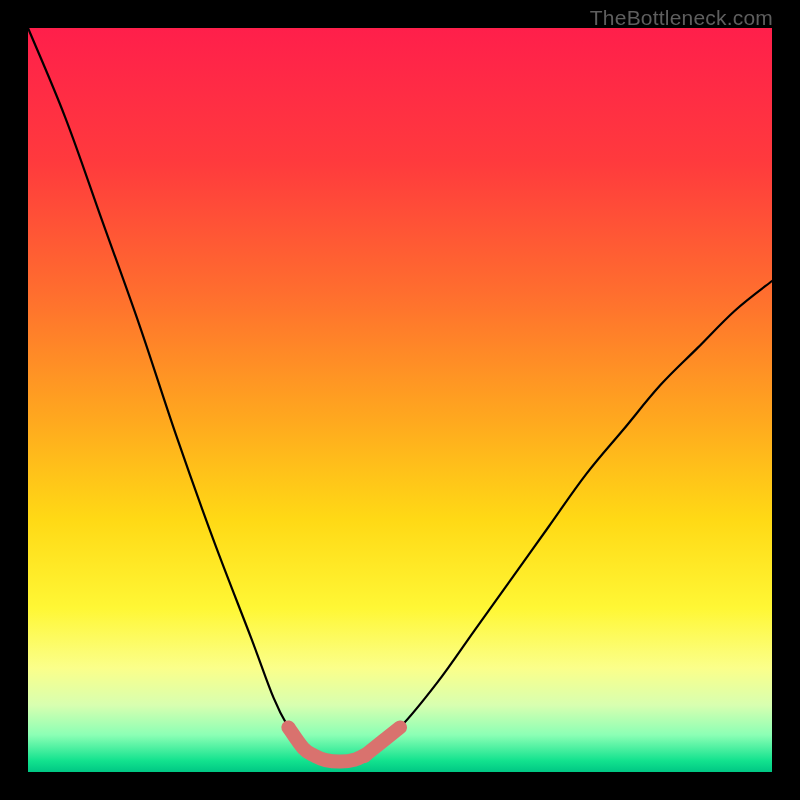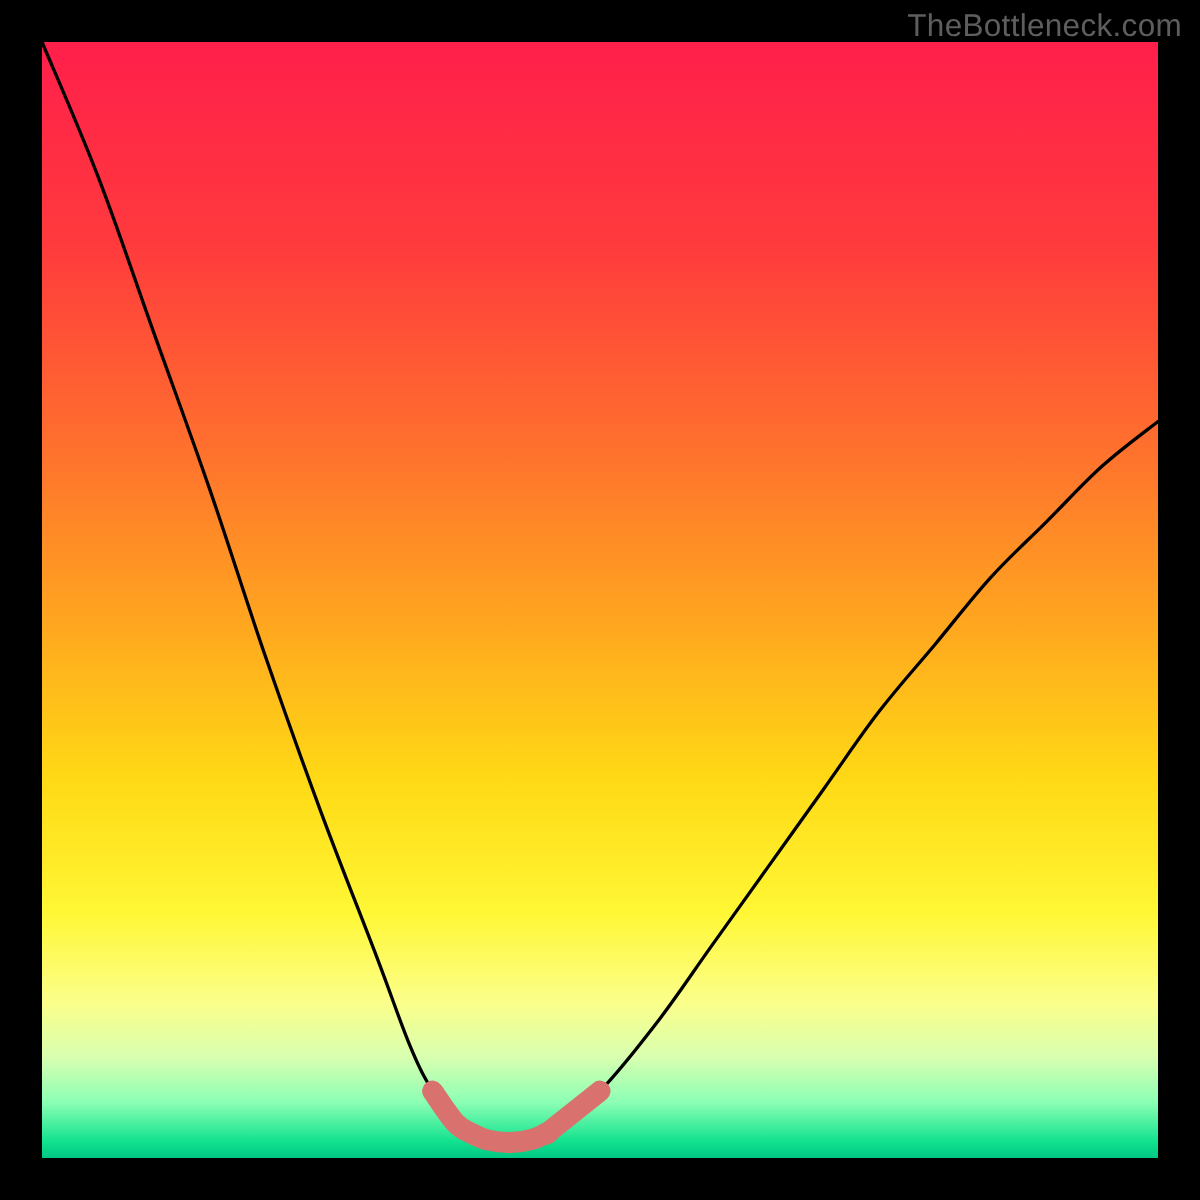--- a/index.html
+++ b/index.html
@@ -21,21 +21,21 @@
     position: absolute;
     left: 28px;
     top: 28px;
     width: 744px;
     height: 744px;
     
   }
   .watermark {
     position: absolute;
     top: 6px;
-    right: 12px;
+    right: 27px;
     color: #5e5e5e;
     font-size: 21px;
     letter-spacing: 0.2px;
     font-weight: 500;
     margin-left: 31px;
   }
   svg.curve-layer {
     position: absolute;
     left: 0; top: 0;
     width: 744px; height: 744px;

